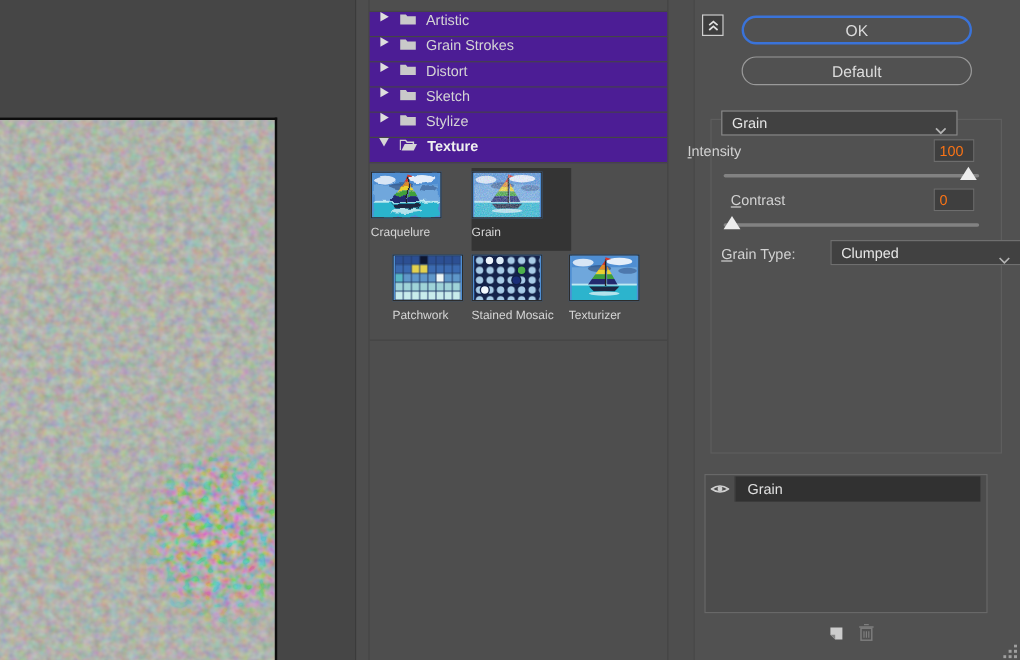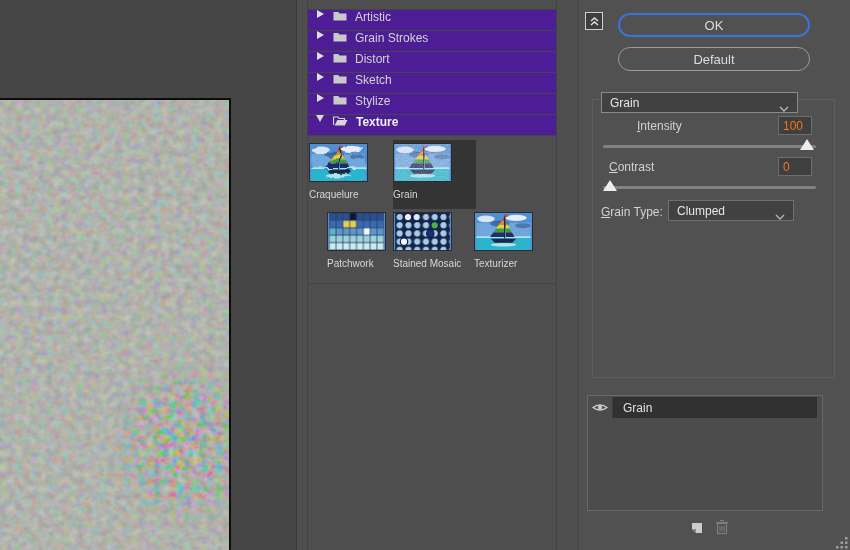--- a/index.html
+++ b/index.html
@@ -50,21 +50,21 @@
     font-family:"Liberation Sans","DejaVu Sans",sans-serif; }
   .ok-btn { top:13px; border:2px solid #3a73d9; }
   .default-btn { top:47px; border:1px solid #9a9a9a; }
 
   .groupbox { position:absolute; left:592px; top:99px; width:243px; height:279px; border:1px solid #5e5e5e; }
 
   .dropdown { position:absolute; height:21px; background:#414141; border:1px solid #8a8a8a;
     display:flex; align-items:center; padding-left:8px; color:#e6e6e6; cursor:pointer; }
   .dropdown .chev { position:absolute; right:8px; top:8px; }
   .filter-select { left:601px; top:92px; width:197px; }
-  .graintype-select { left:668px; top:200px; width:126px; border-color:#6f6f6f; }
+  .graintype-select { left:692px; top:200px; width:159px; border-color:#6f6f6f; }
 
   .ctl-label { position:absolute; color:#d2d2d2; display:inline-block; }
   .ctl-label::first-letter { text-decoration:underline; }
   .valbox { position:absolute; width:34px; height:19px; background:#3f3f3f; border:1px solid #6d6d6d;
     color:#f97316; font-size:12px; padding-left:4px;
     font-family:"Liberation Sans","DejaVu Sans",sans-serif; }
   .slider-track { position:absolute; left:603px; width:213px; height:3px; background:#828282; border-radius:2px; cursor:pointer; }
   .slider-thumb { position:absolute; width:0; height:0;
     border-left:7px solid transparent; border-right:7px solid transparent;
     border-bottom:11px solid #ededed; cursor:pointer; }
@@ -317,21 +317,21 @@
 
   <div class="dropdown filter-select">
     <span>Grain</span>
     <span class="chev">
       <svg width="10" height="6">
           <path d="M1 1 L5 5 L9 1" fill="none" stroke="#b5b5b5" stroke-width="1.4"></path>
         </svg>
     </span>
   </div>
 
-  <span class="ctl-label" style="left:637px;top:119px">Intensity</span>
+  <span class="ctl-label" style="left:573px;top:119px">Intensity</span>
   <input class="valbox" style="left: 778px; top: 116px;" value="100">
   <div class="slider-track" style="top:145px"></div>
   <div class="slider-thumb" style="left:800px;top:139px"></div>
 
   <span class="ctl-label" style="left:609px;top:160px">Contrast</span>
   <input class="valbox" style="left: 778px; top: 157px;" value="0">
   <div class="slider-track" style="top:186px"></div>
   <div class="slider-thumb" style="left:603px;top:180px"></div>
 
   <span class="ctl-label" style="left:601px;top:205px">Grain Type:</span>

